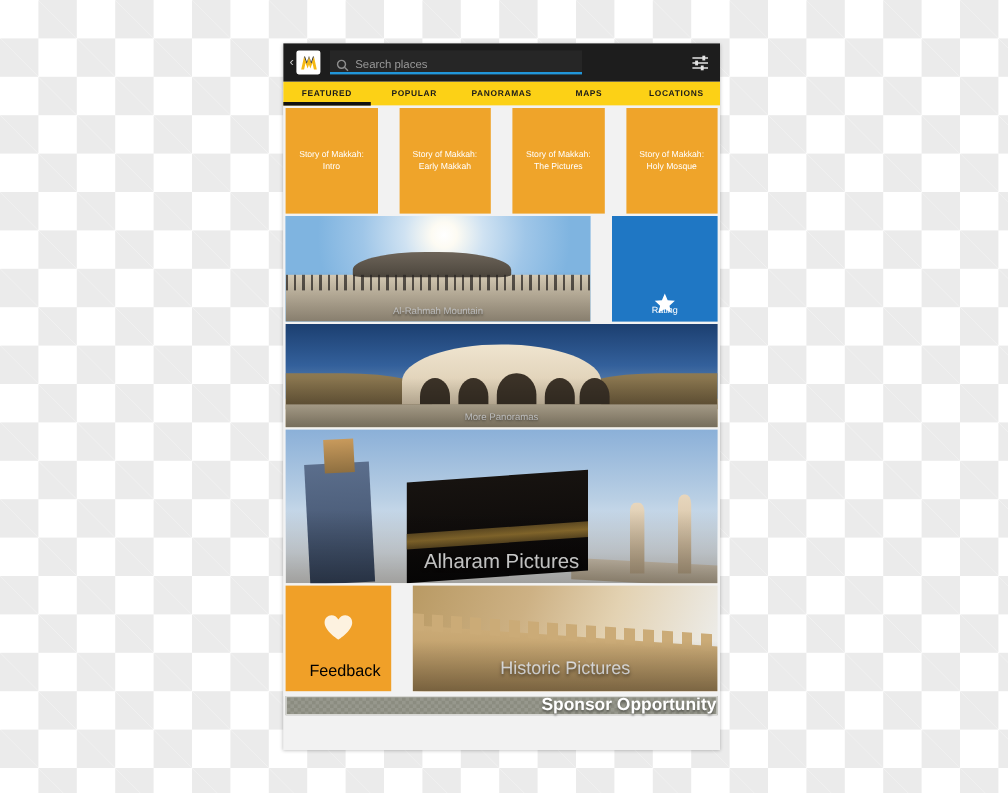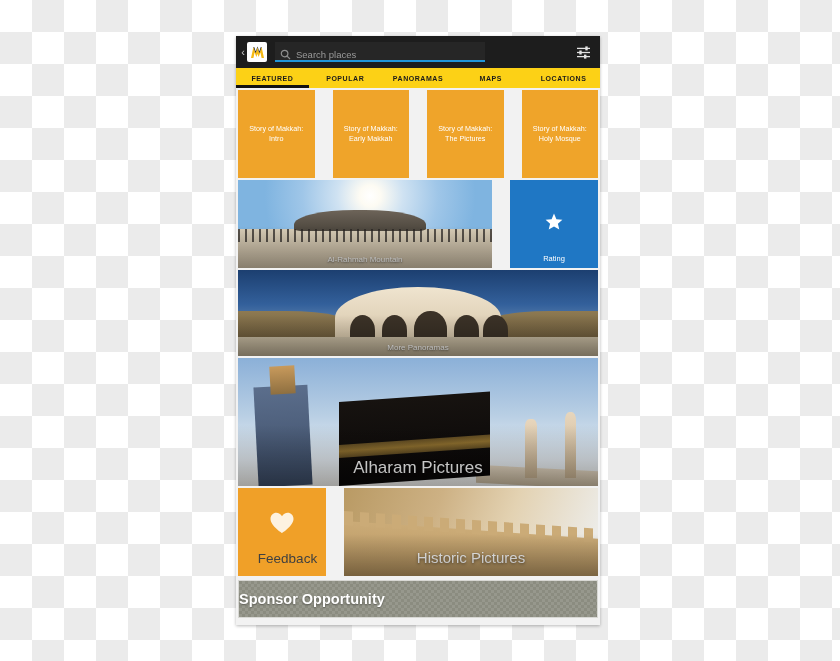--- a/index.html
+++ b/index.html
@@ -177,21 +177,21 @@
   }
 
   
   .rating-tile {
     width: 88px;
     height: 88px;
     flex: 0 0 88px;
     background: #1f77c4;
     position: relative;
     display: flex;
-    align-items: center;
+    align-items: flex-end;
     justify-content: center;
   }
   .rating-label {
     position: absolute;
     left: 0; right: 0;
     bottom: 5px;
     text-align: center;
     color: #ffffff;
     font-size: 7.5px;
   }
@@ -223,21 +223,21 @@
     display: flex;
     flex-direction: column;
     align-items: center;
     justify-content: center;
   }
   .feedback-label {
     position: absolute;
     left: 11px; right: 0;
     bottom: 10px;
     text-align: center;
-    color: #404040;
+    color: #000000;
     font-size: 13.5px;
   }
 
   .historic {
     flex: 1 1 0;
     height: 88px;
     position: relative;
     overflow: hidden;
   }
   .historic-title {
@@ -245,31 +245,31 @@
     left: 0; right: 0;
     bottom: 10px;
     text-align: center;
     color: #ffffff;
     font-size: 15px;
     text-shadow: 0 1px 3px rgba(0,0,0,0.55);
   }
 
   
   .sponsor {
-    height: 38px;
+    height: 16px;
     margin: 0 2px 3px 2px;
     background-color: #8b8c80;
     background-image:
       linear-gradient(45deg, rgba(255,255,255,0.10) 25%, transparent 25%, transparent 75%, rgba(255,255,255,0.10) 75%),
       linear-gradient(45deg, rgba(255,255,255,0.10) 25%, transparent 25%, transparent 75%, rgba(255,255,255,0.10) 75%);
     background-size: 6px 6px;
     background-position: 0 0, 3px 3px;
     display: flex;
     align-items: center;
-    justify-content: flex-start;
+    justify-content: flex-end;
     border: 1px solid #d8d8d4;
     box-sizing: border-box;
   }
   .sponsor span {
     color: #ffffff;
     font-size: 14.5px;
     font-weight: bold;
     text-shadow: 0 1px 2px rgba(0,0,0,0.4);
   }
 

